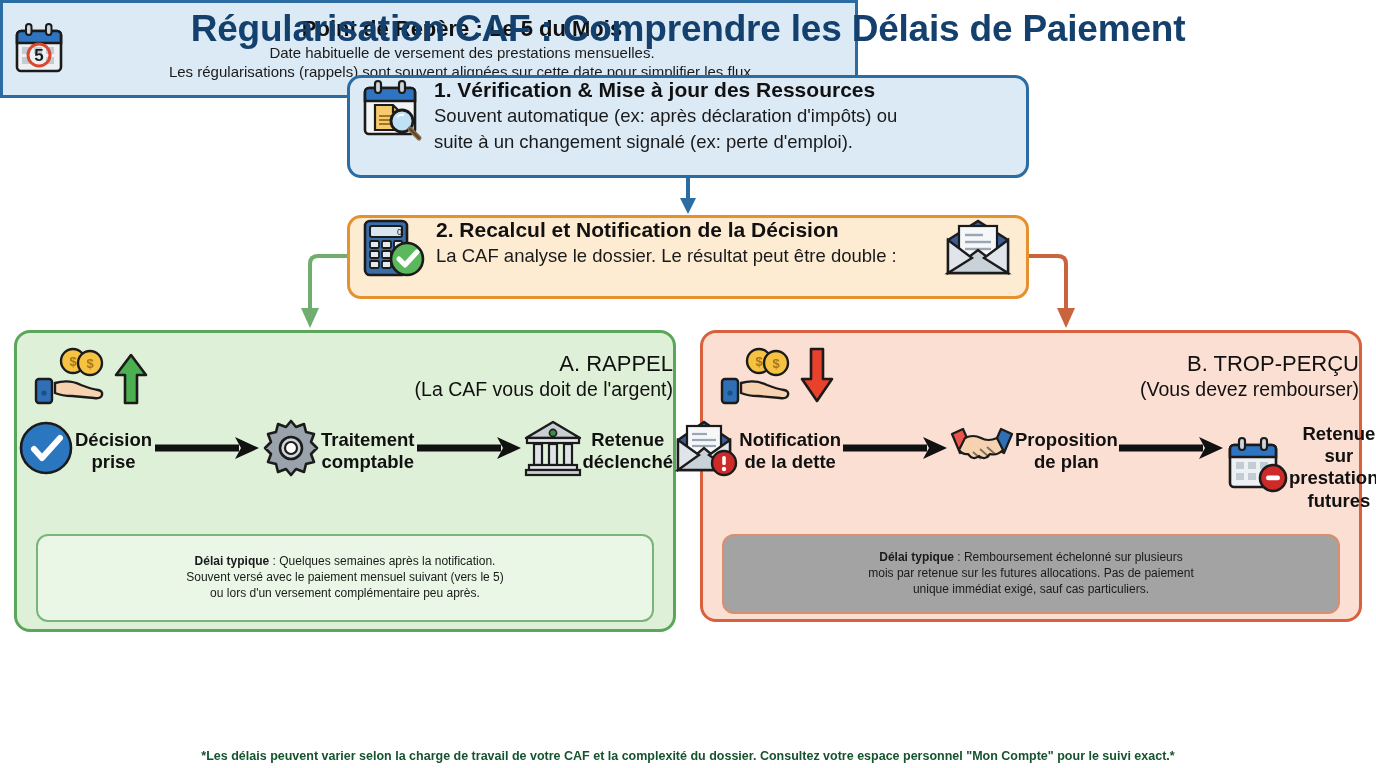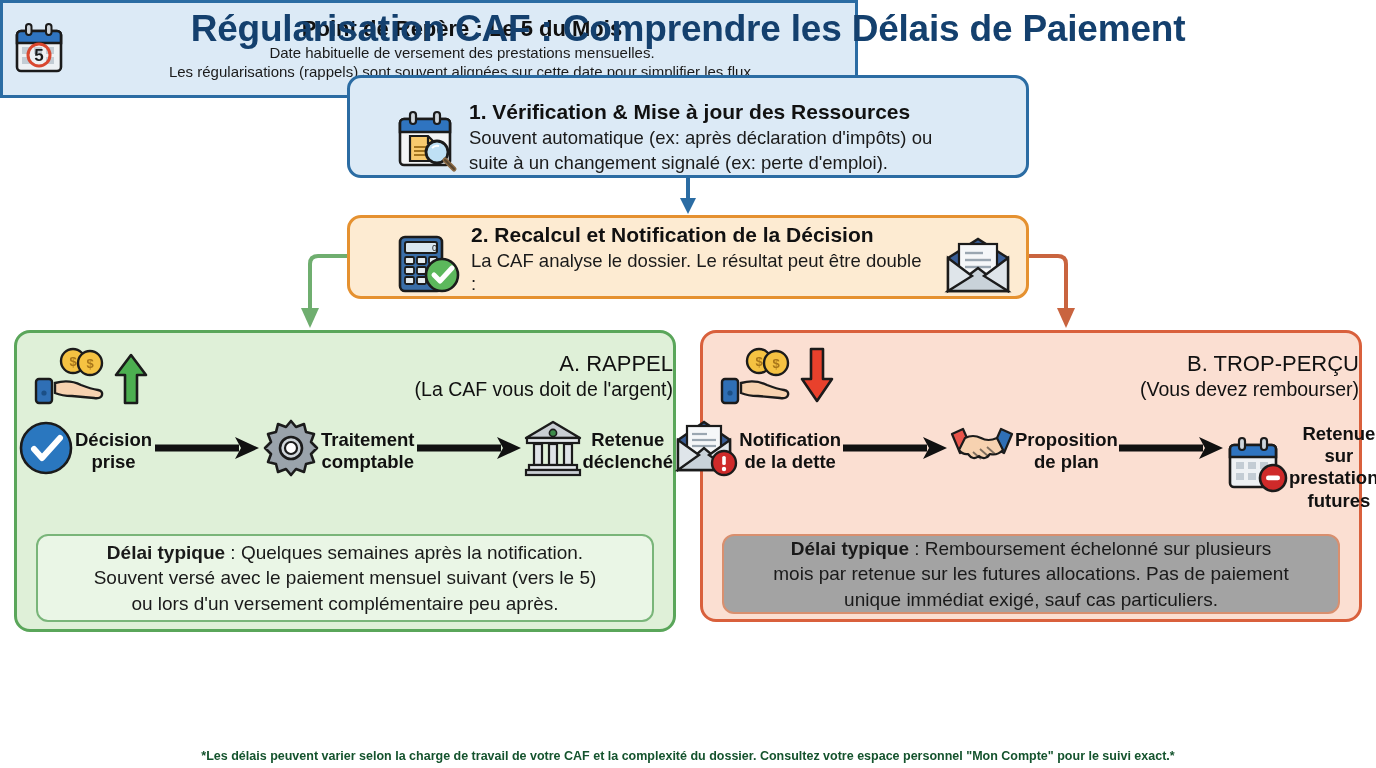--- a/index.html
+++ b/index.html
@@ -29,22 +29,21 @@
   
   .box {
     position: absolute;
     box-sizing: border-box;
     border-radius: 14px;
   }
   .step-box {
     border-width: 3px;
     border-style: solid;
     display: flex;
-    align-items: flex-end;
-    padding-left: 35px;
+    align-items: flex-start;
   }
   .box1 {
     left: 347px; top: 75px; width: 682px; height: 103px;
     background: #dceaf6;
     border-color: #2b6ca3;
   }
   .box2 {
     left: 347px; top: 215px; width: 682px; height: 84px;
     background: #fdebd2;
     border-color: #e59130;
@@ -105,21 +104,21 @@
     width: 116px; height: 62px;
     display: flex; align-items: center; justify-content: center;
   }
 
   
   .note {
     position: absolute; box-sizing: border-box;
     border-radius: 12px; border-width: 2px; border-style: solid;
     display: flex; align-items: center; justify-content: center;
     text-align: center;
-    font-size: 19px; line-height: 1.33; color: #1a1a1a;
+    font-size: 12px; line-height: 1.33; color: #1a1a1a;
     padding: 6px 14px;
   }
   .note b { font-weight: bold; }
   .note-green {
     left: 36px; top: 534px; width: 618px; height: 88px;
     background: #eaf6e6; border-color: #79b579;
   }
   .note-red {
     left: 722px; top: 534px; width: 618px; height: 80px;
     background: #a3a3a3; border-color: #d98f6e;

